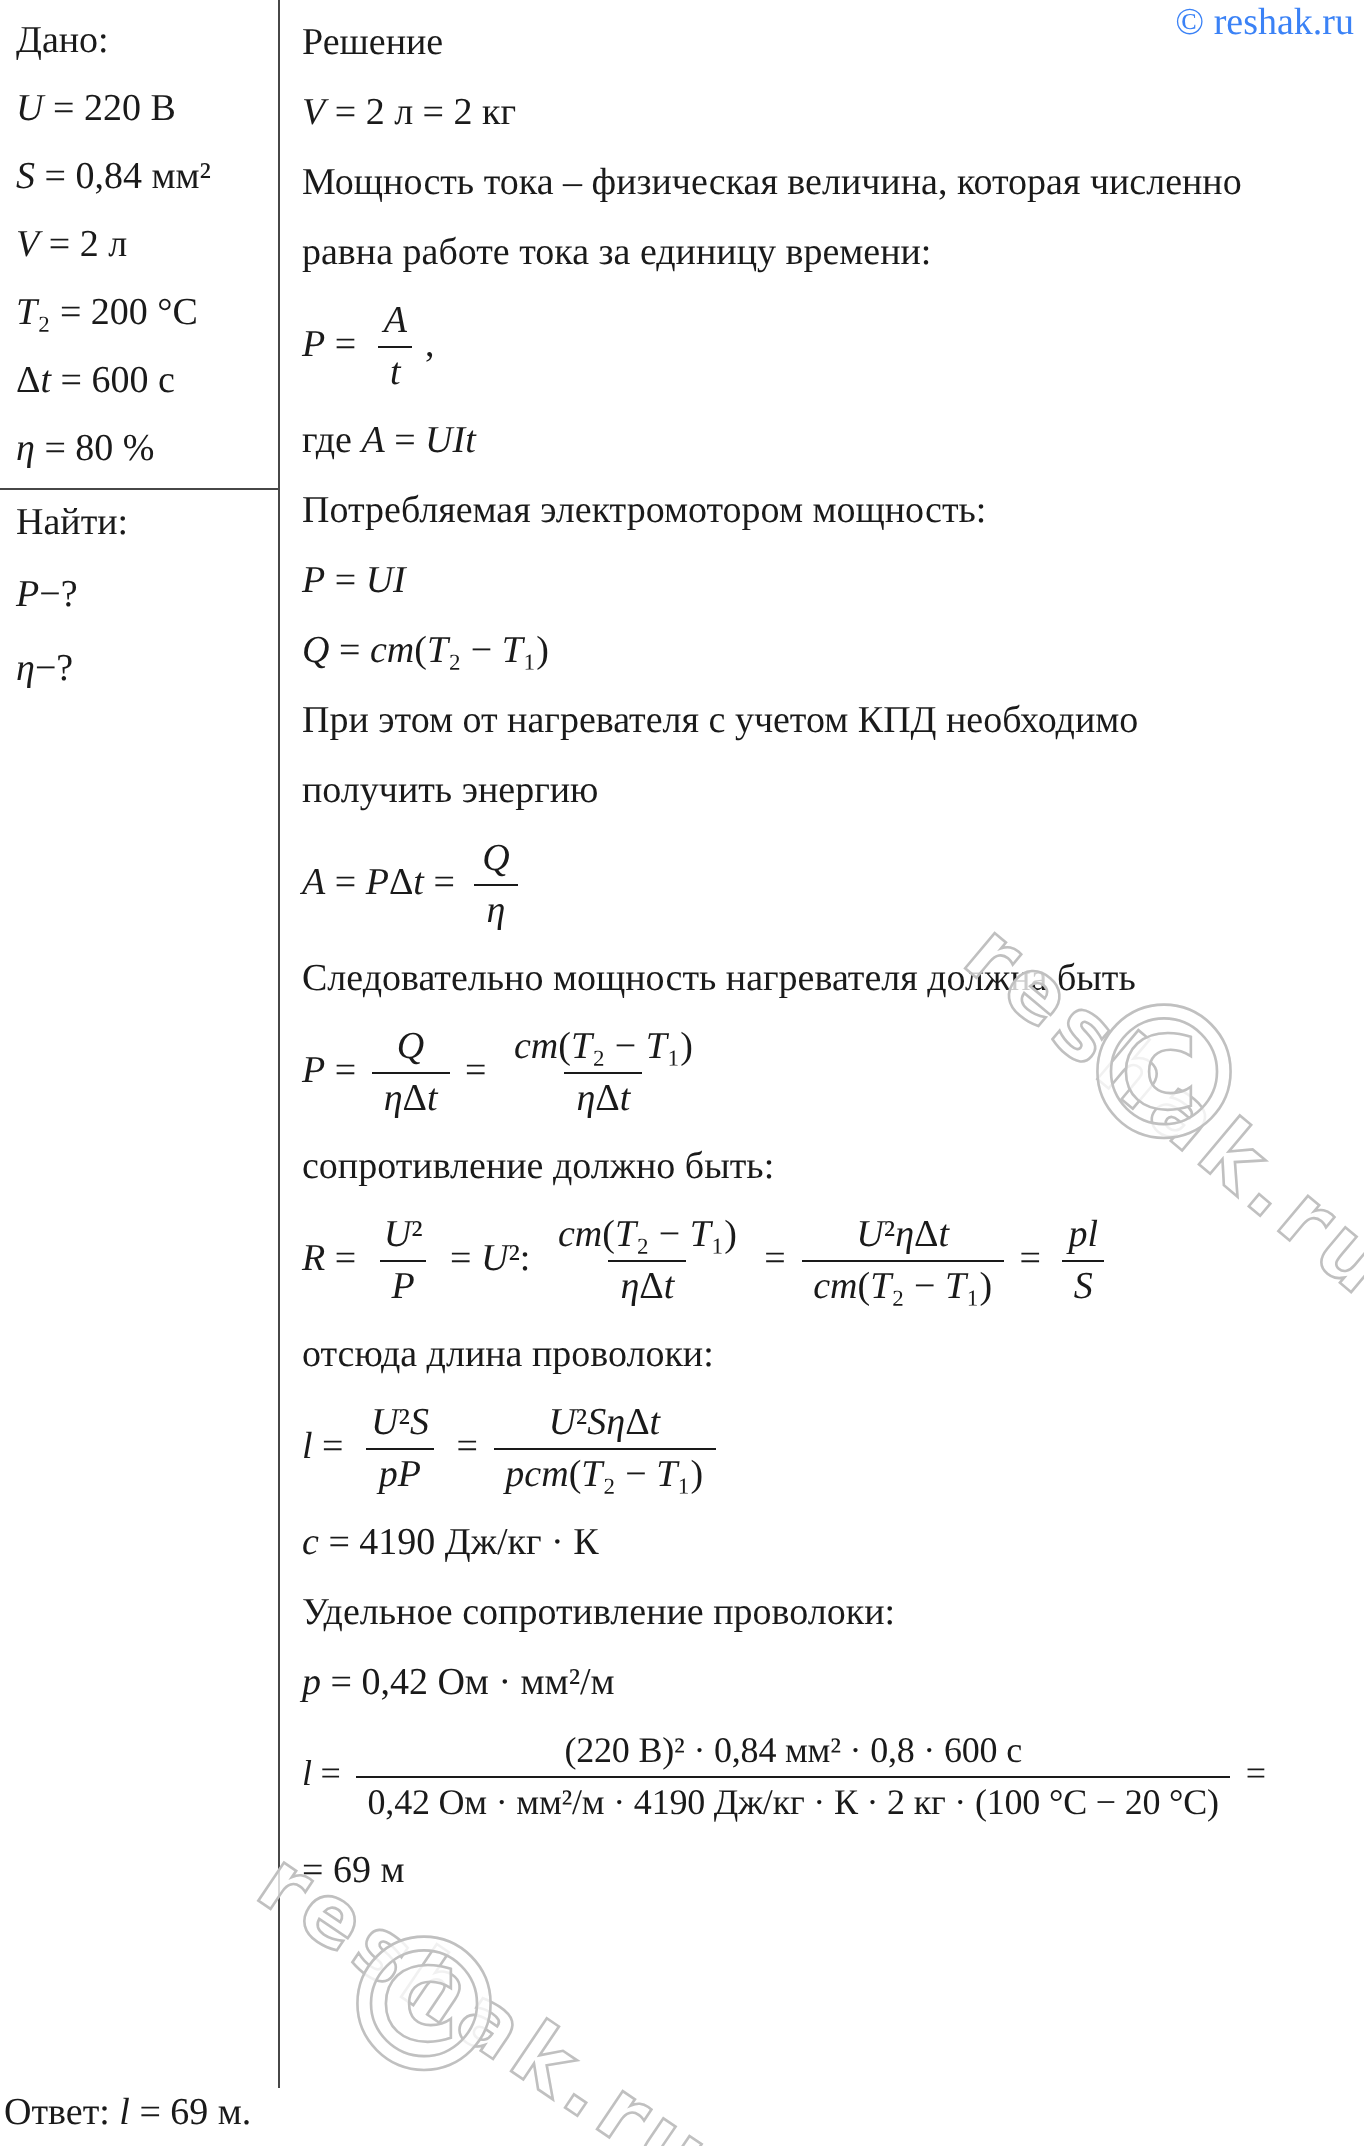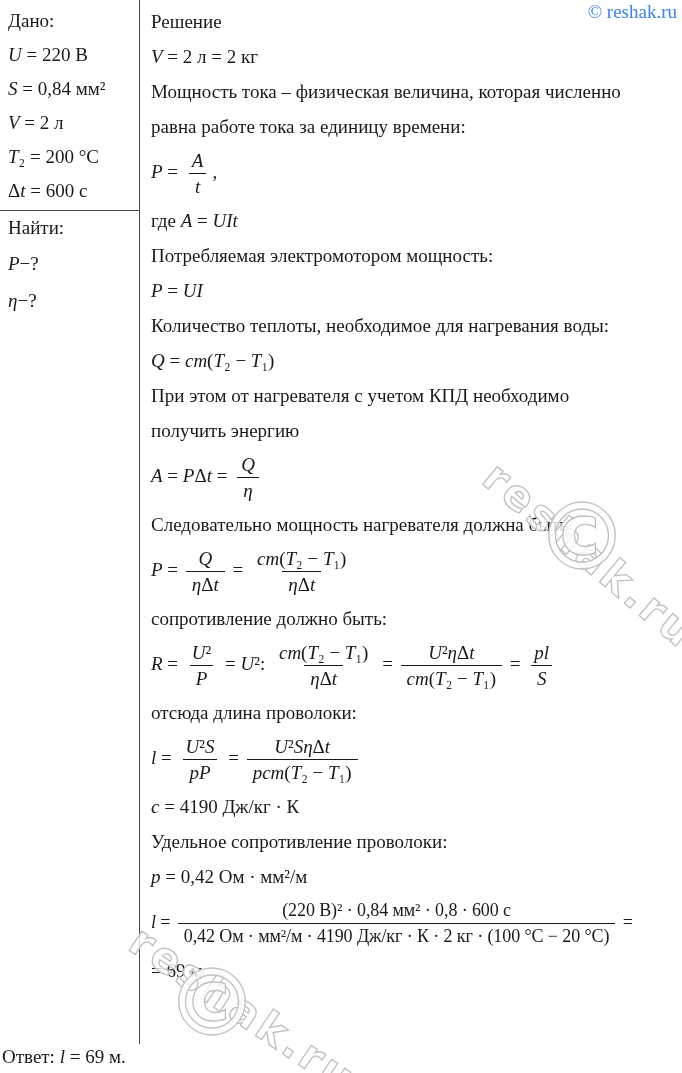--- a/index.html
+++ b/index.html
@@ -59,39 +59,39 @@
 
 <div class="columns">
 
   <div class="left-col">
     <div class="lline">Дано:</div>
     <div class="lline"><span class="mi">U</span><span class="mu"> = 220 В</span></div>
     <div class="lline"><span class="mi">S</span><span class="mu"> = 0,84 мм²</span></div>
     <div class="lline"><span class="mi">V</span><span class="mu"> = 2 л</span></div>
     <div class="lline"><span class="mi">T</span><span class="mu">₂</span><span class="mu"> = 200 °C</span></div>
     <div class="lline"><span class="mu">Δ</span><span class="mi">t</span><span class="mu"> = 600 с</span></div>
+    <div class="lline"><span class="mi">η</span><span class="mu"> = 80 %</span></div>
     <div class="find-sep"></div>
     <div class="lline">Найти:</div>
     <div class="lline lfind"><span class="mi">P</span><span class="mu">−?</span></div>
     <div class="lline lfind"><span class="mi">η</span><span class="mu">−?</span></div>
   </div>
 
   <div class="right-col">
     <div class="rline">Решение</div>
     <div class="rline"><span class="mi">V</span><span class="mu"> = 2 л = 2 кг</span></div>
     <div class="rpara">Мощность тока – физическая величина, которая численно
 равна работе тока за единицу времени:</div>
     <div class="fr-line"><span class="mi">P</span><span class="mu"> = </span><span class="frac">
           <span class="num"><span class="mi">A</span></span>
           <span class="den"><span class="mi">t</span></span>
         </span><span class="mu">,</span></div>
     <div class="rline"><span class="mu">где </span><span class="mi">A</span><span class="mu"> = </span><span class="mi">UIt</span></div>
     <div class="rpara">Потребляемая электромотором мощность:</div>
     <div class="rline"><span class="mi">P</span><span class="mu"> = </span><span class="mi">UI</span></div>
-    <div class="rpara">Количество теплоты, необходимое для нагревания воды:</div>
     <div class="rline"><span class="mi">Q</span><span class="mu"> = </span><span class="mi">cm</span><span class="mu">(</span><span class="mi">T</span><span class="mu">₂</span><span class="mu"> − </span><span class="mi">T</span><span class="mu">₁</span><span class="mu">)</span></div>
     <div class="rpara">При этом от нагревателя с учетом КПД необходимо
 получить энергию</div>
     <div class="fr-line"><span class="mi">A</span><span class="mu"> = </span><span class="mi">P</span><span class="mu">Δ</span><span class="mi">t</span><span class="mu"> = </span><span class="frac">
           <span class="num"><span class="mi">Q</span></span>
           <span class="den"><span class="mi">η</span></span>
         </span></div>
     <div class="rpara">Следовательно мощность нагревателя должна быть</div>
     <div class="fr-line"><span class="mi">P</span><span class="mu"> = </span><span class="frac">
           <span class="num"><span class="mi">Q</span></span>

